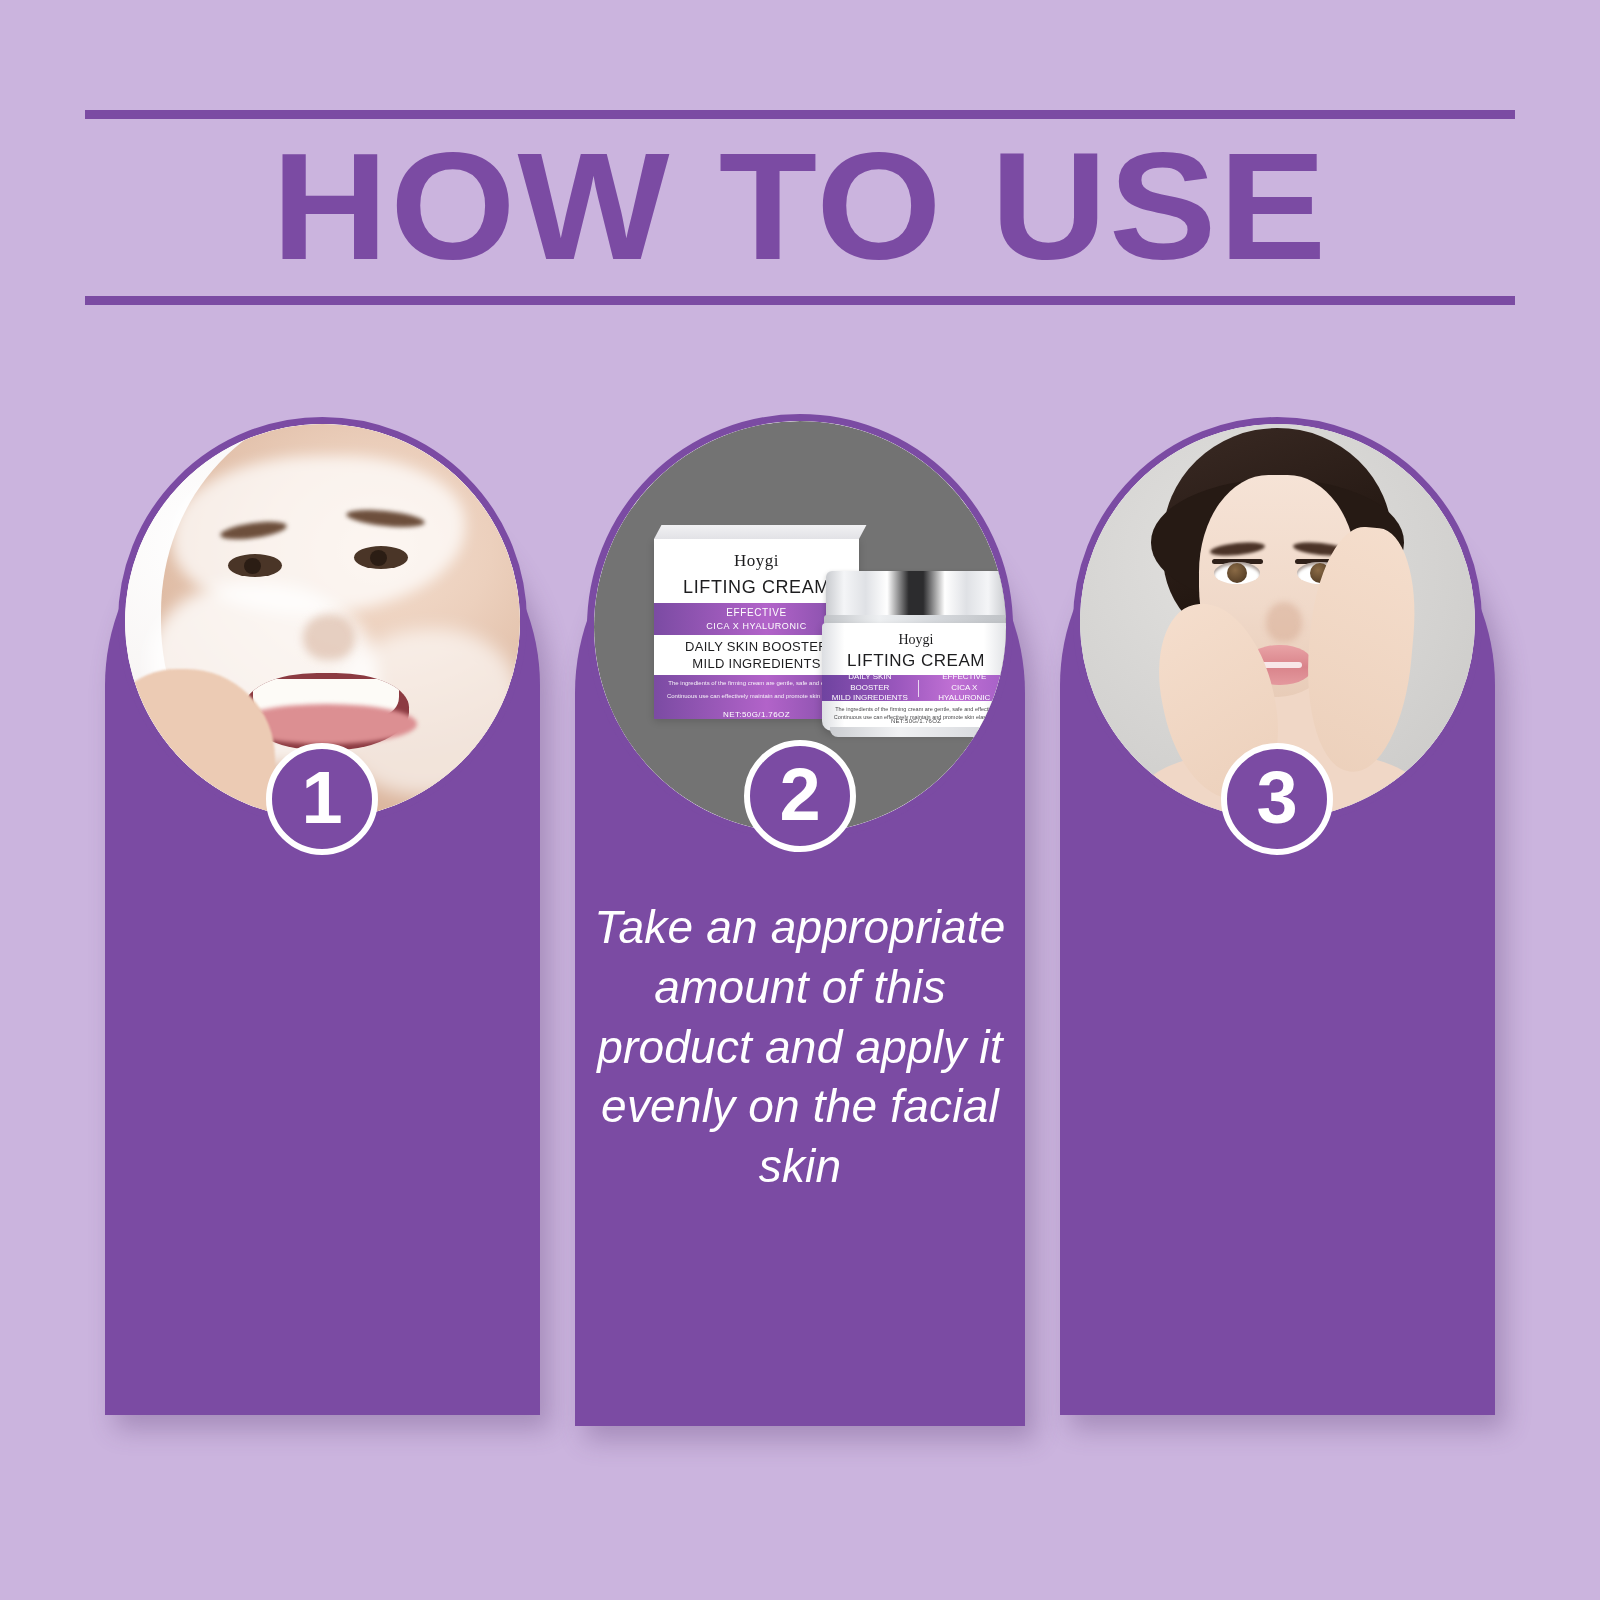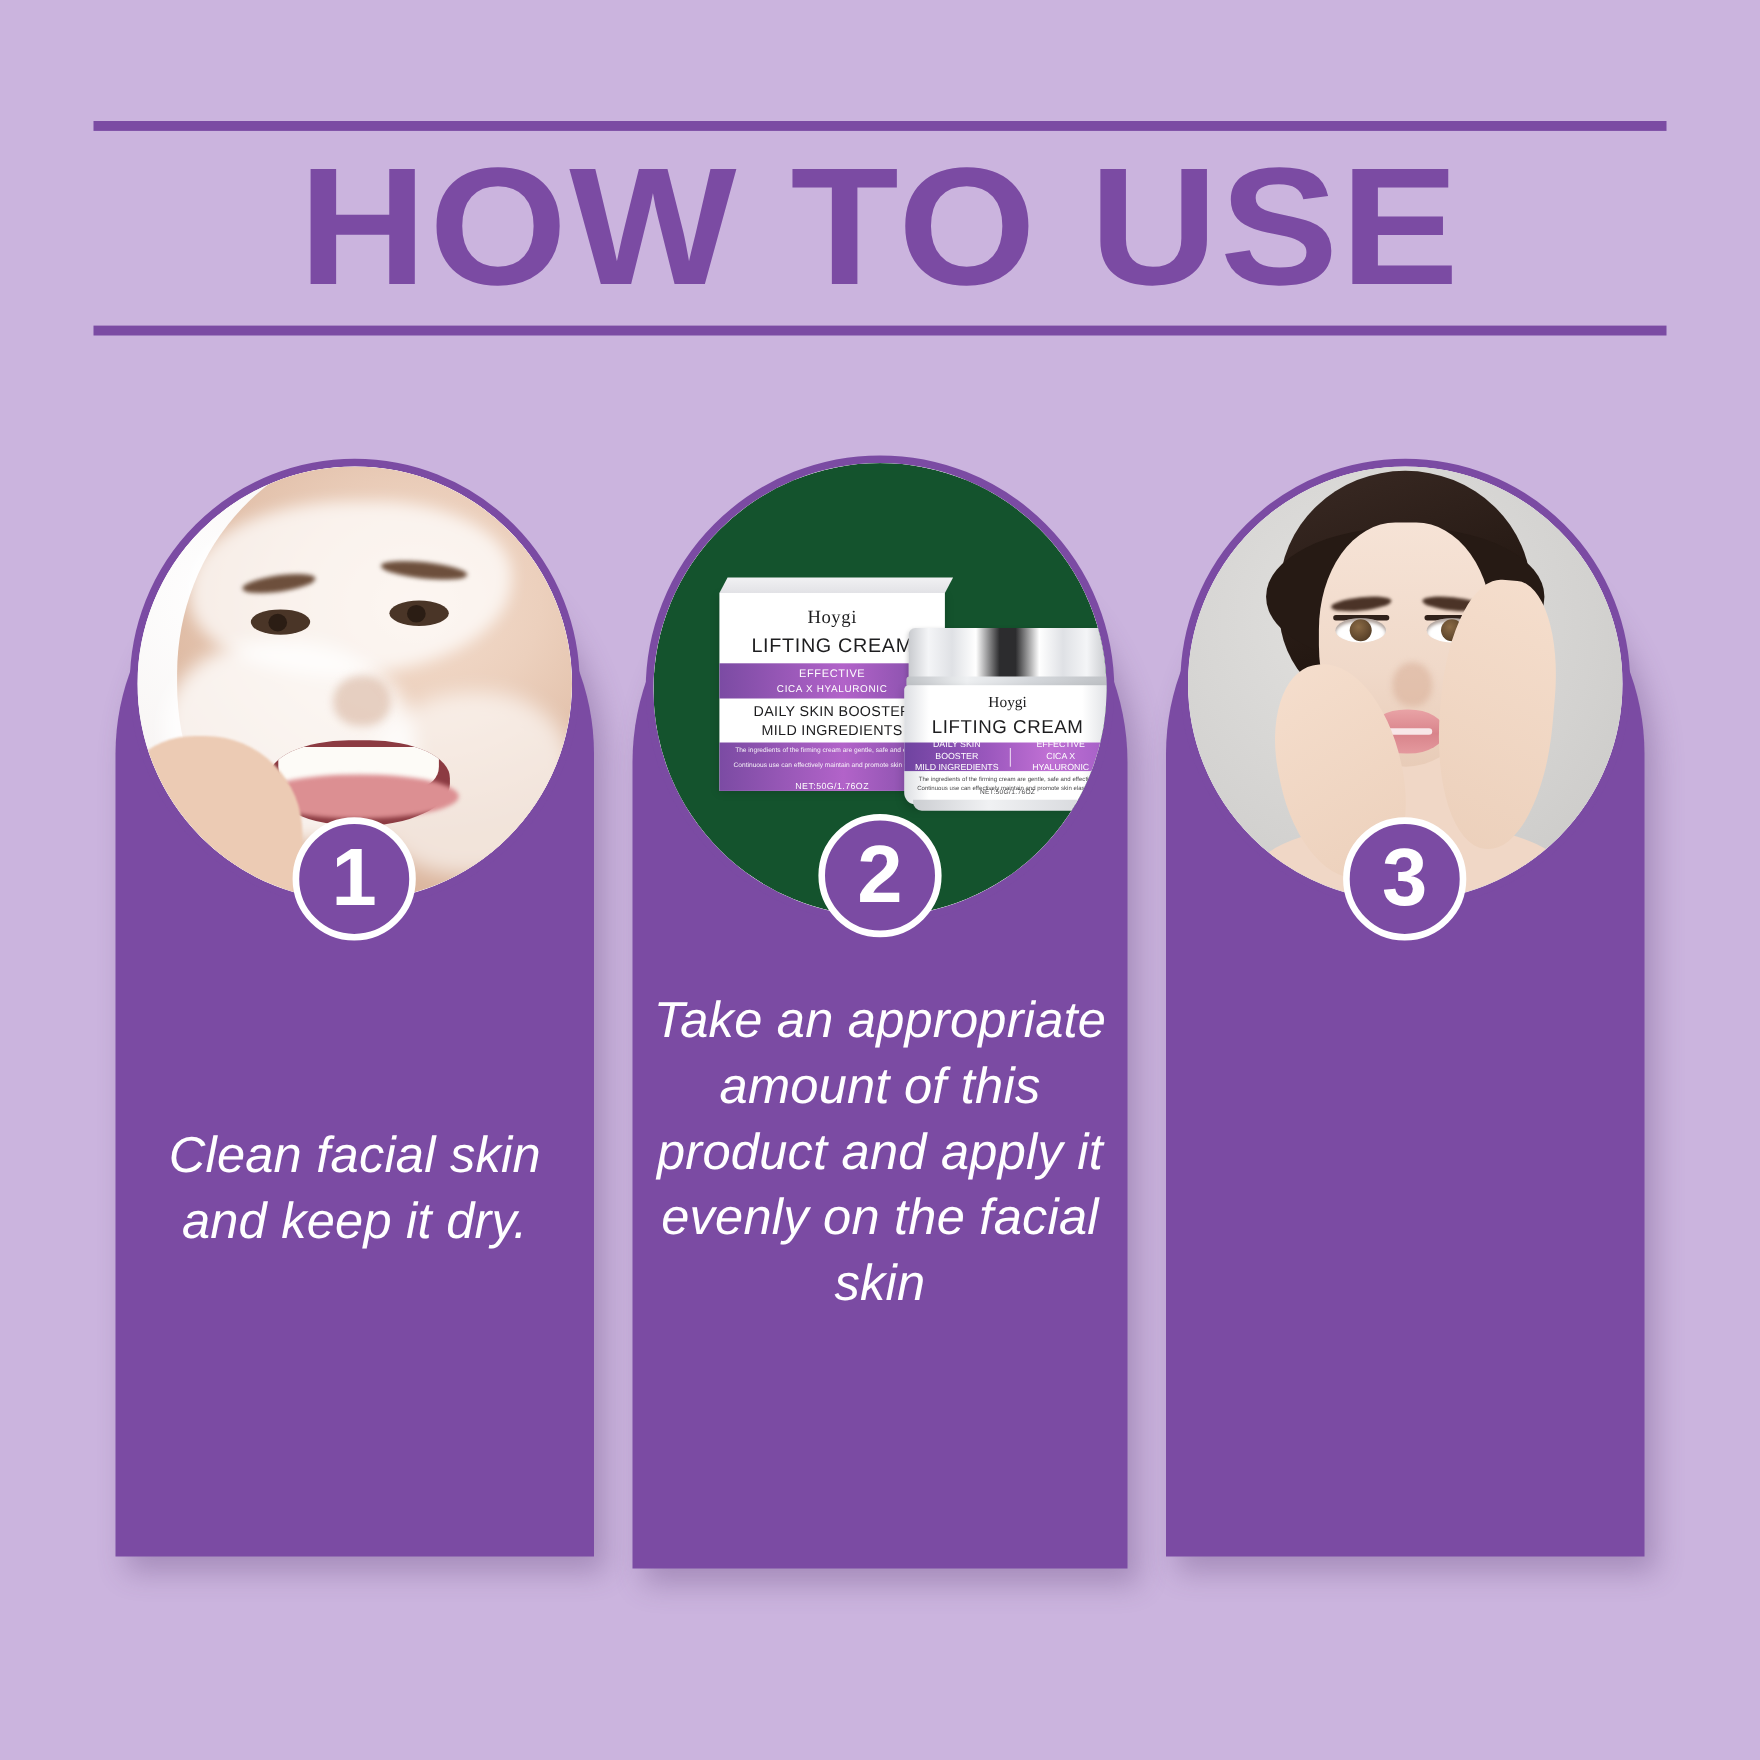--- a/index.html
+++ b/index.html
@@ -330,21 +330,21 @@
     width: 28%; height: 50%;
     border-radius: 46% 52% 46% 50%;
     background: linear-gradient(160deg, #f5decd 0%, #ecd0bb 100%);
     transform: rotate(-12deg);
   }
 
   
   .product-scene {
     position: absolute;
     inset: 0;
-    background: #14532d;
+    background: #737373;
   }
   
   .carton {
     position: absolute;
     left: 60px;
     top: 118px;
     width: 205px;
     height: 180px;
     background: #ffffff;
     box-shadow: 0 2px 8px rgba(0,0,0,0.16);
@@ -486,21 +486,20 @@
             <div class="p1-lip"></div>
             <div class="p1-hand"></div>
           </div>
         </div>
       </div>
 
       <div class="step-badge" style="left:161px; top:275px;">
         <span>1</span>
       </div>
 
-      <div class="step-caption" style="left:0; top:552px; width:435px;">Clean facial skin and keep it dry.</div>
     </div>
   </div>
 
   <div class="step-card" style="left:575px; top:468px; width:450px; height:958px; border-radius:225px 225px 0 0;">
     <div class="card-body">
 
       <div class="media-circle" style="left:12px; top:-54px; width:426px; height:426px;">
         <div class="media-inner">
           <div class="product-scene">
 

